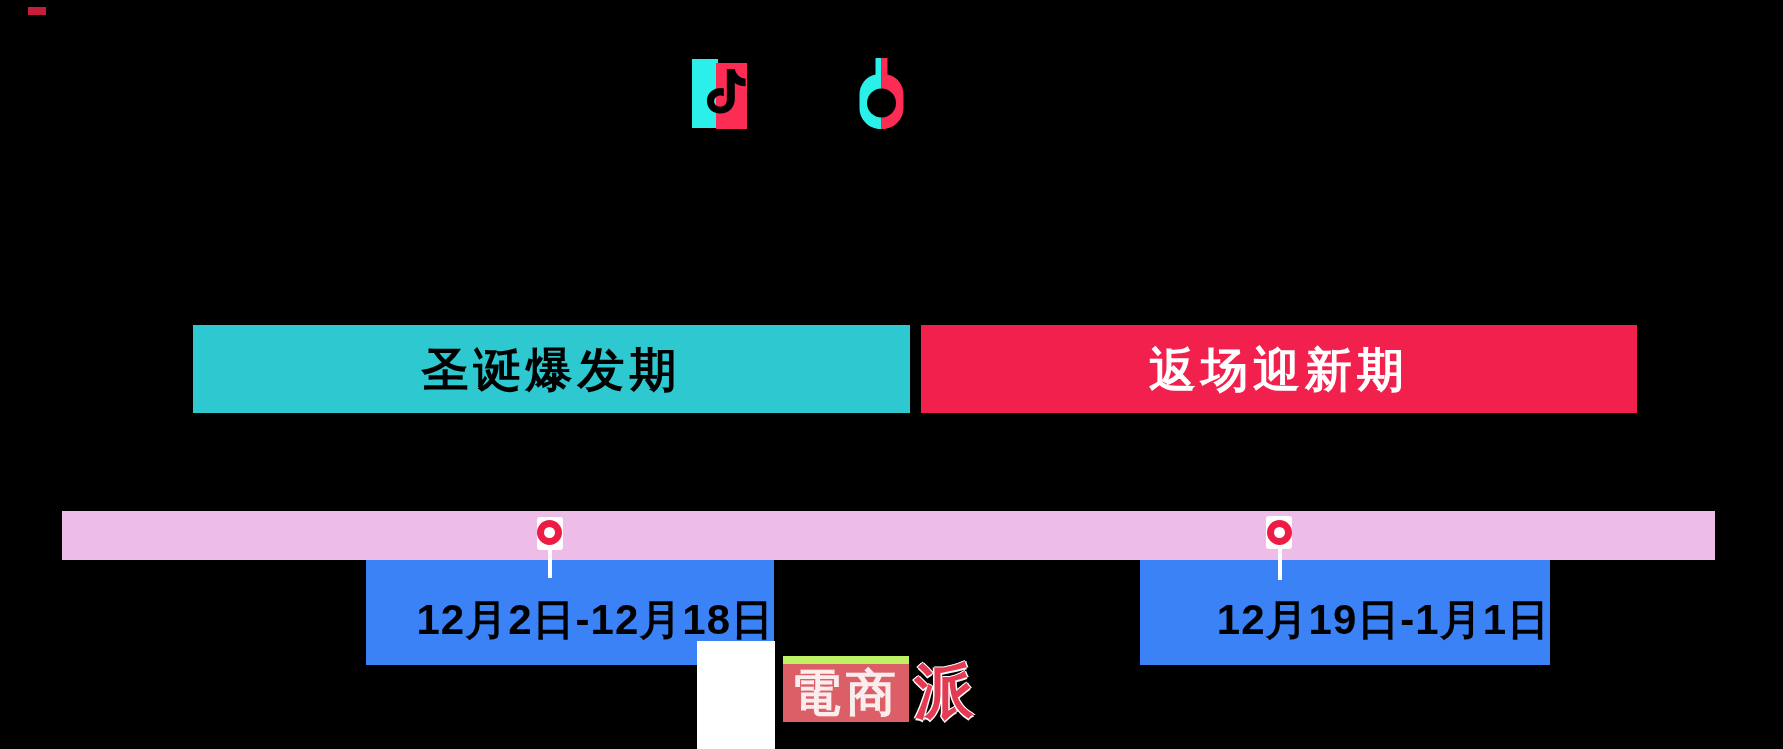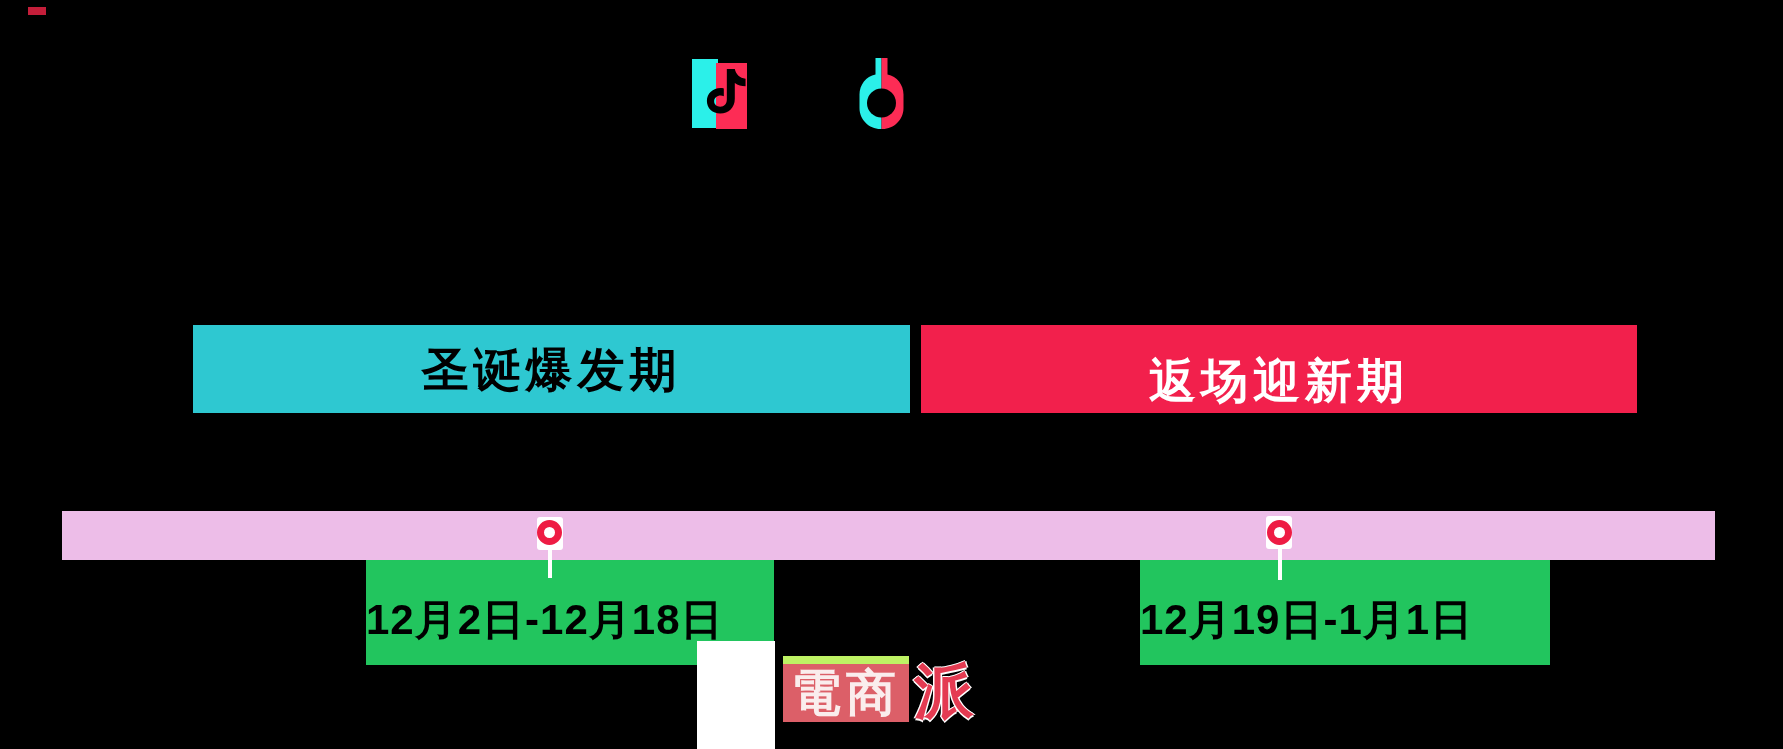--- a/index.html
+++ b/index.html
@@ -19,28 +19,28 @@
 
   
   .bag-svg{left:859px;top:58px;}
 
   
   .bar{
     top:325px;height:88px;display:flex;align-items:center;justify-content:center;
     font-size:47px;font-weight:700;letter-spacing:5px;padding-top:2px;box-sizing:border-box;
   }
   .bar-teal{left:193px;width:717px;background:#2EC8D1;color:#000000;}
-  .bar-red{left:921px;width:716px;background:#F2204C;color:#FFFFFF;align-items:flex-end;}
+  .bar-red{left:921px;width:716px;background:#F2204C;color:#FFFFFF;}
 
   
   .band{left:62px;top:511px;width:1668px;height:49px;background:#EDBDE8;}
 
   
   .datebox{
-    top:560px;height:105px;background:#22c55e;display:flex;align-items:center;justify-content:flex-start;
+    top:560px;height:105px;background:#3b82f6;display:flex;align-items:center;justify-content:flex-end;
     font-size:42px;font-weight:700;color:#000000;letter-spacing:1px;padding-top:14px;box-sizing:border-box;
   }
   .datebox span{position:relative;z-index:4;}
   .box1{left:366px;width:408px;}
   .box2{left:1140px;width:410px;}
 
   
   .white-block{left:697px;top:641px;width:78px;height:108px;background:#FFFFFF;z-index:3;}
 
   

